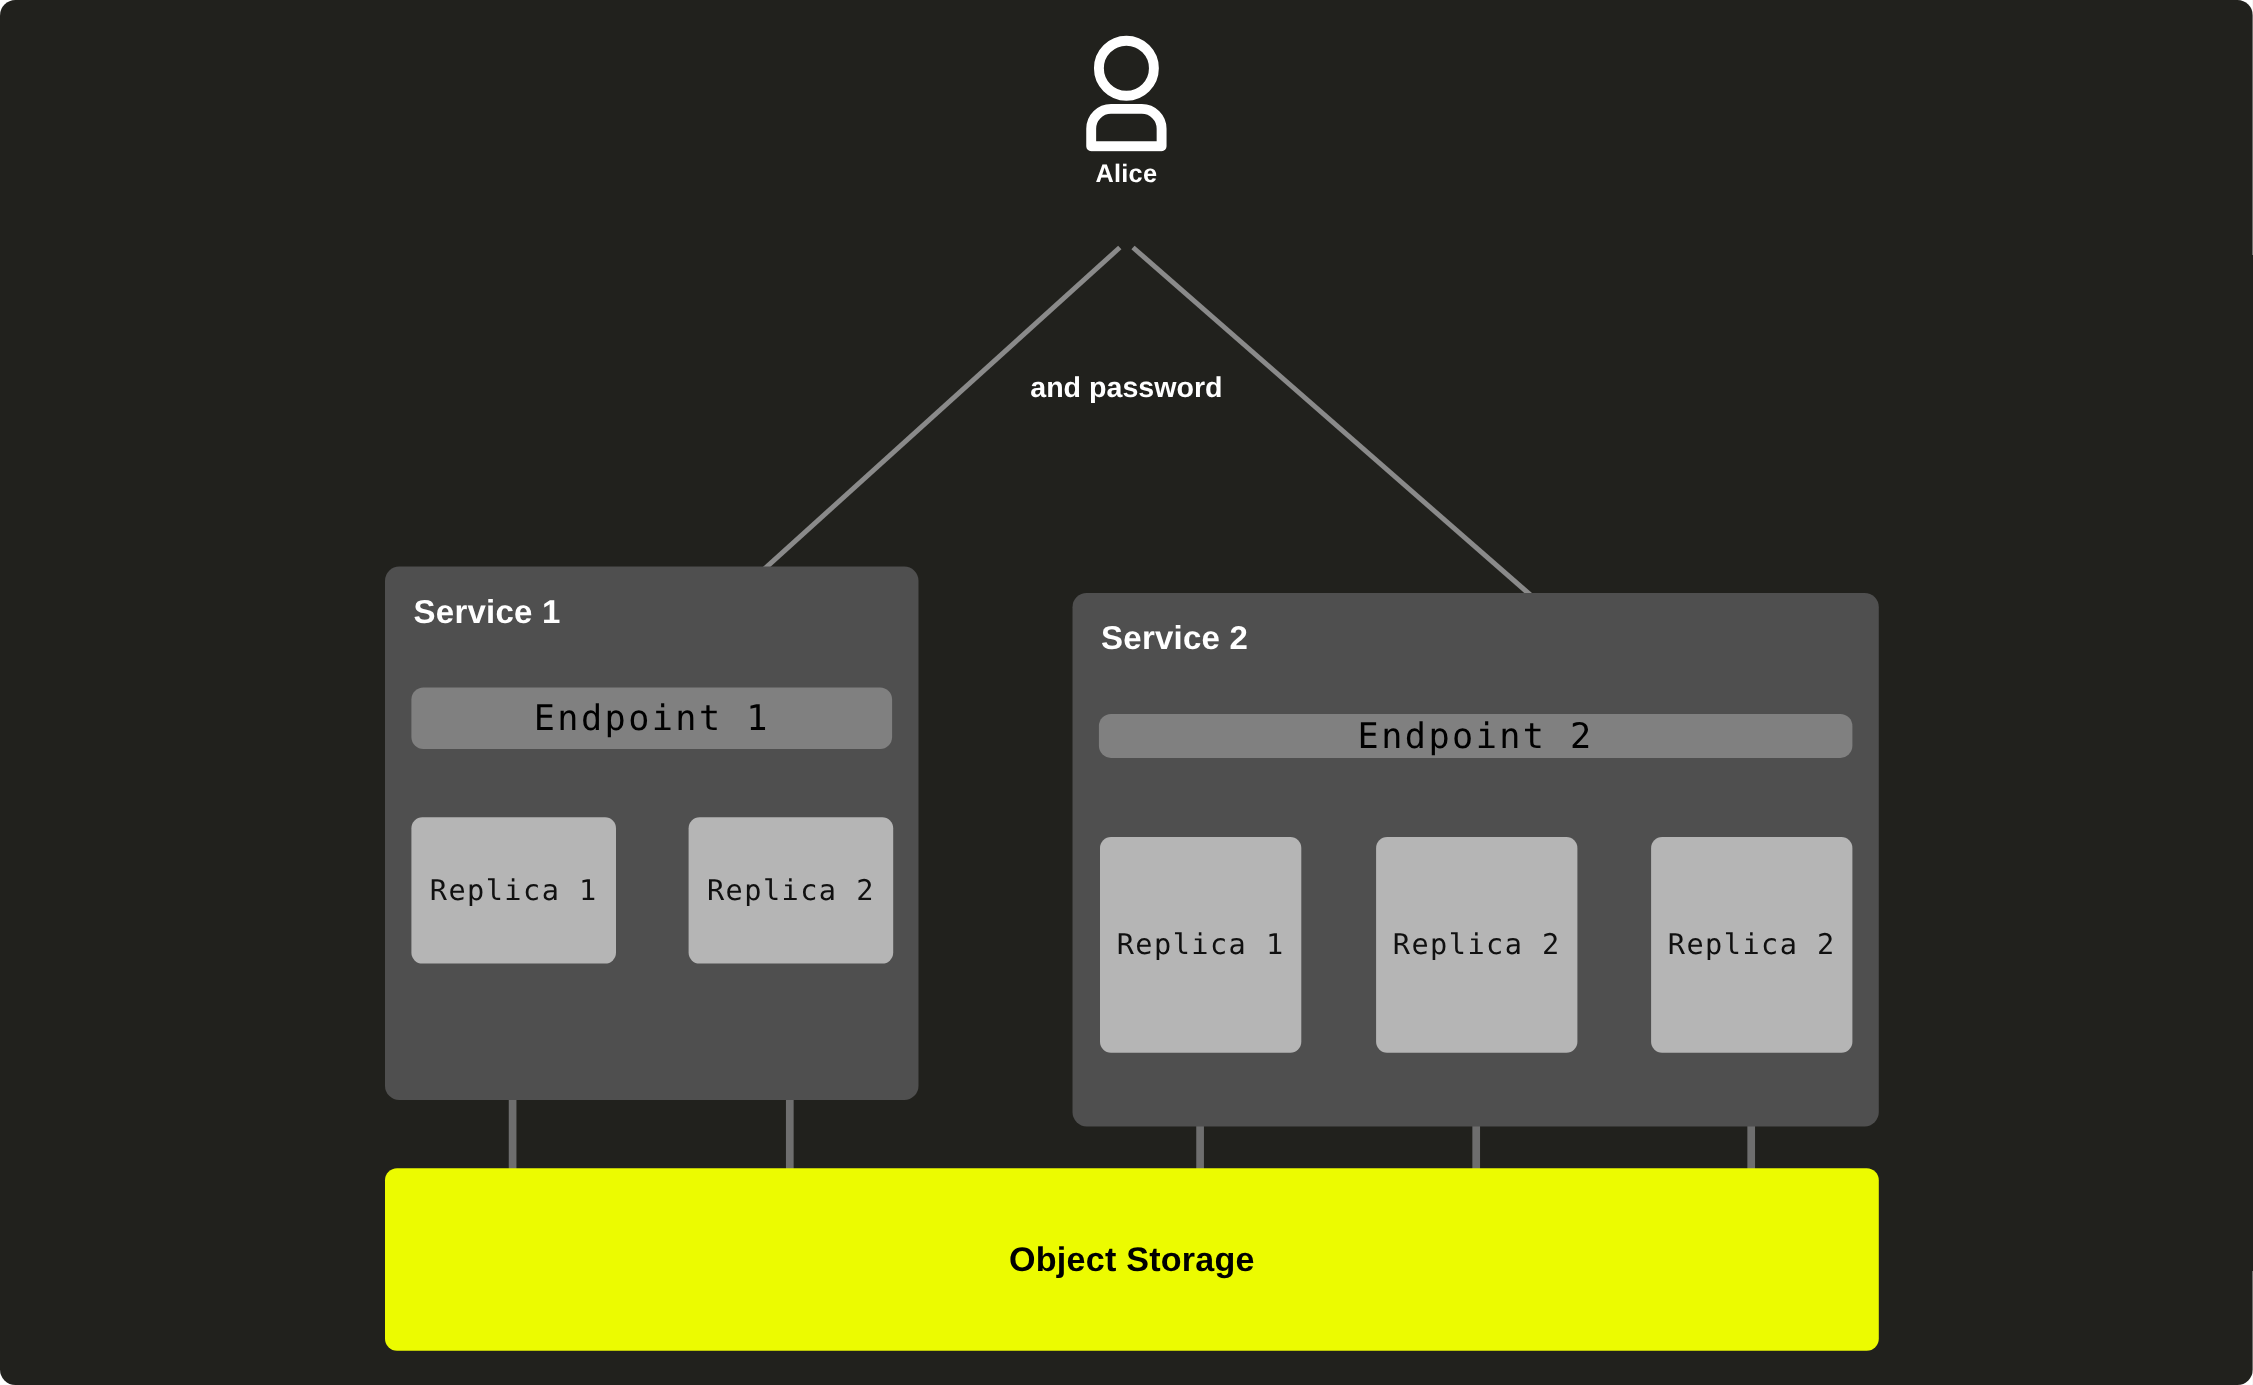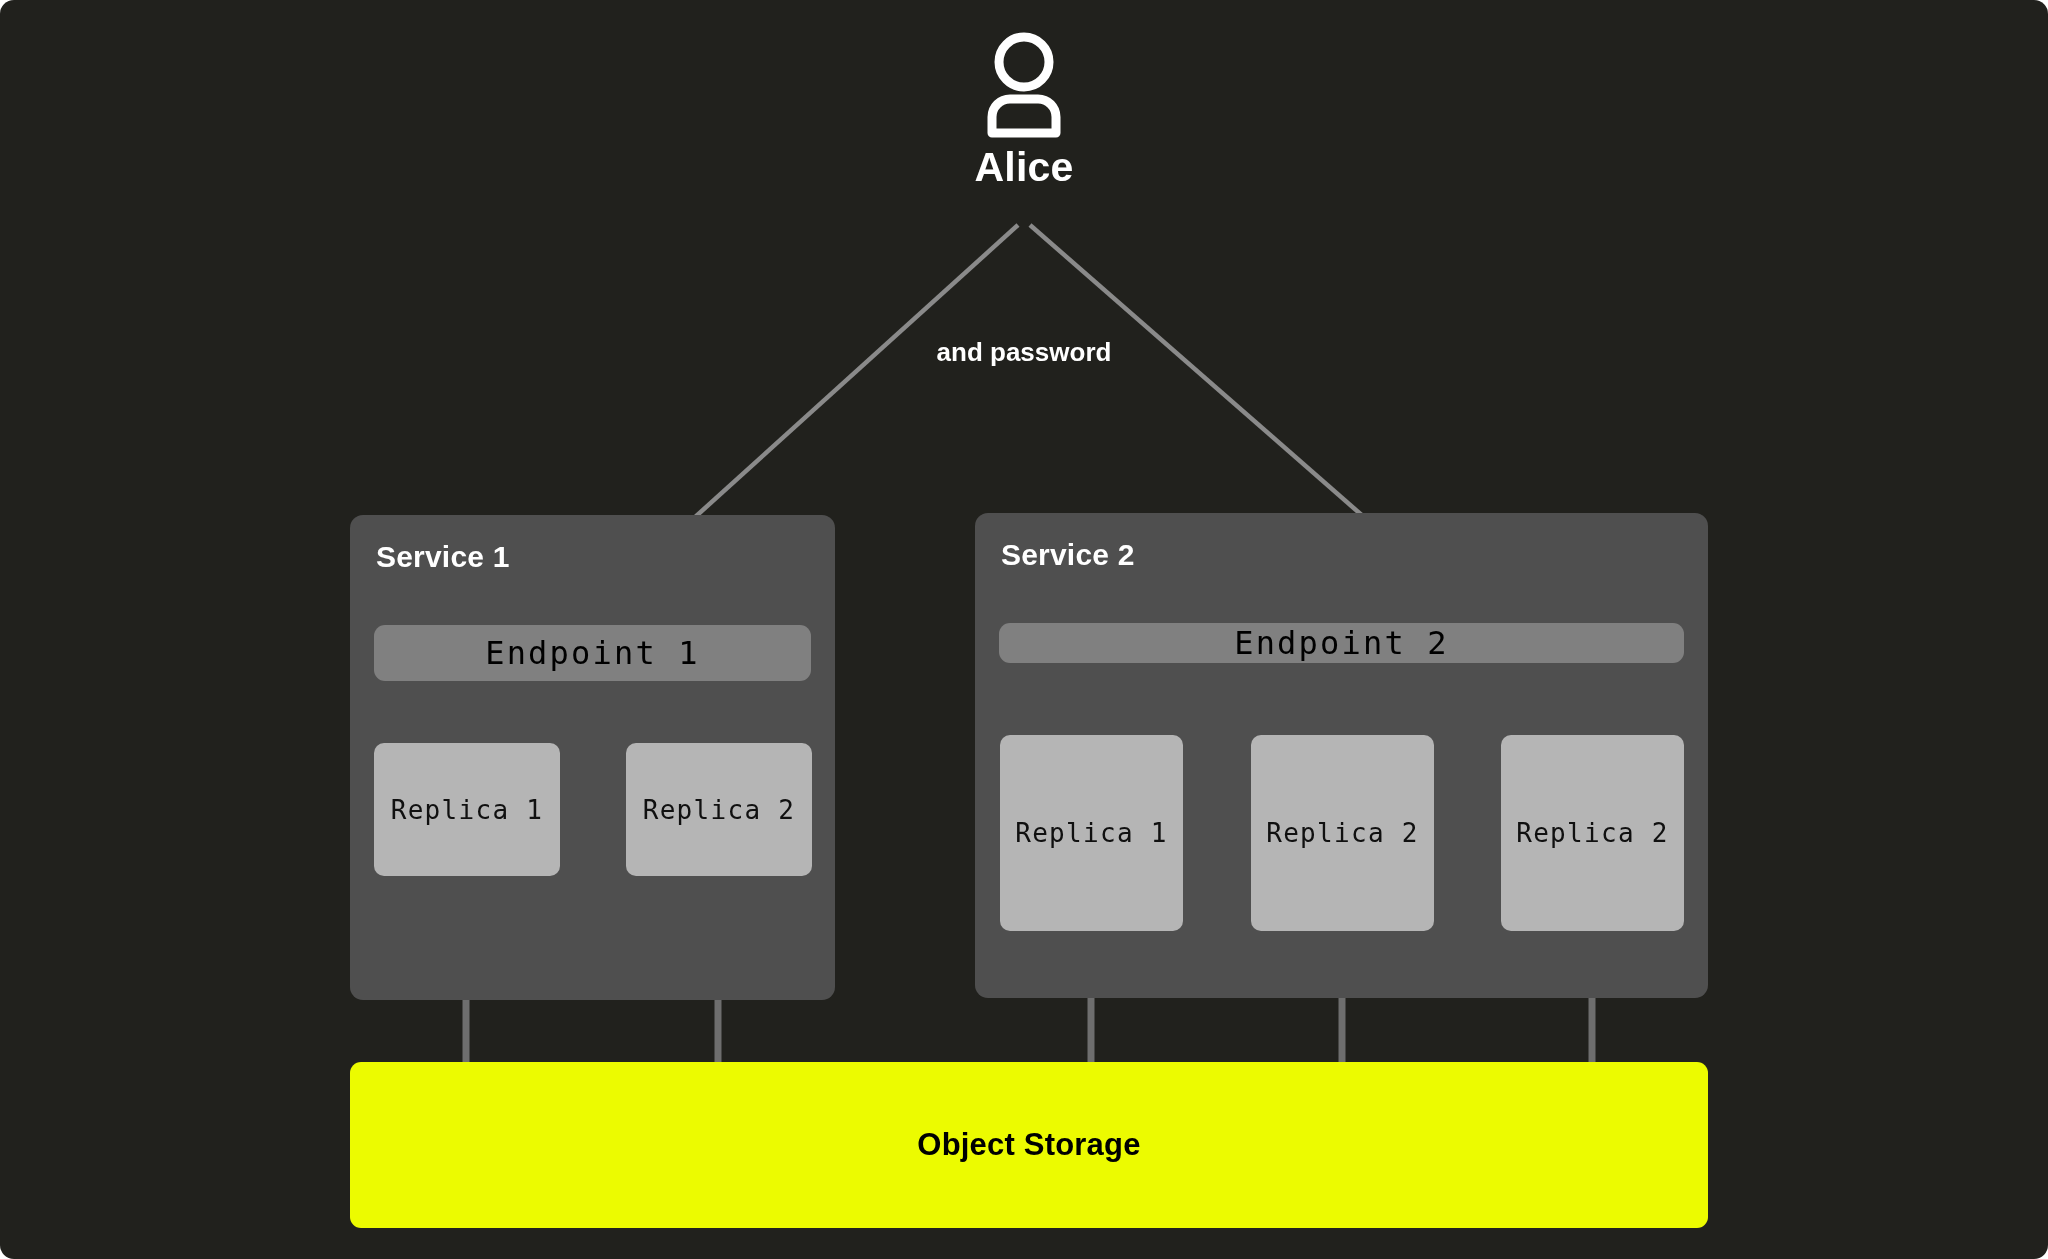--- a/index.html
+++ b/index.html
@@ -43,21 +43,21 @@
     text-align: center;
   }
   #actor .glyph {
     width: 90px;
     height: 108px;
     margin: 0 auto;
     display: block;
   }
   #actor .name {
     margin-top: 6px;
-    font-size: 41px;
+    font-size: 23px;
     font-weight: bold;
     color: #ffffff;
     letter-spacing: 0.2px;
   }
 
   
   #caption {
     position: absolute;
     left: 824px;
     top: 337px;
@@ -70,21 +70,21 @@
   }
 
   
   .service {
     position: absolute;
     background: #4f4f4f;
     border-radius: 13px;
     text-align: right;
   }
   #service-1 { left: 350px;  top: 515px;  width: 485px;  height: 485px; }
-  #service-2 { left: 975px;  top: 513px;  width: 733px;  height: 485px; }
+  #service-2 { left: 975px;  top: 539px;  width: 733px;  height: 485px; }
 
   .service-title {
     position: absolute;
     left: 26px;
     top: 25px;
     font-size: 30px;
     font-weight: bold;
     color: #ffffff;
     letter-spacing: 0.2px;
   }

